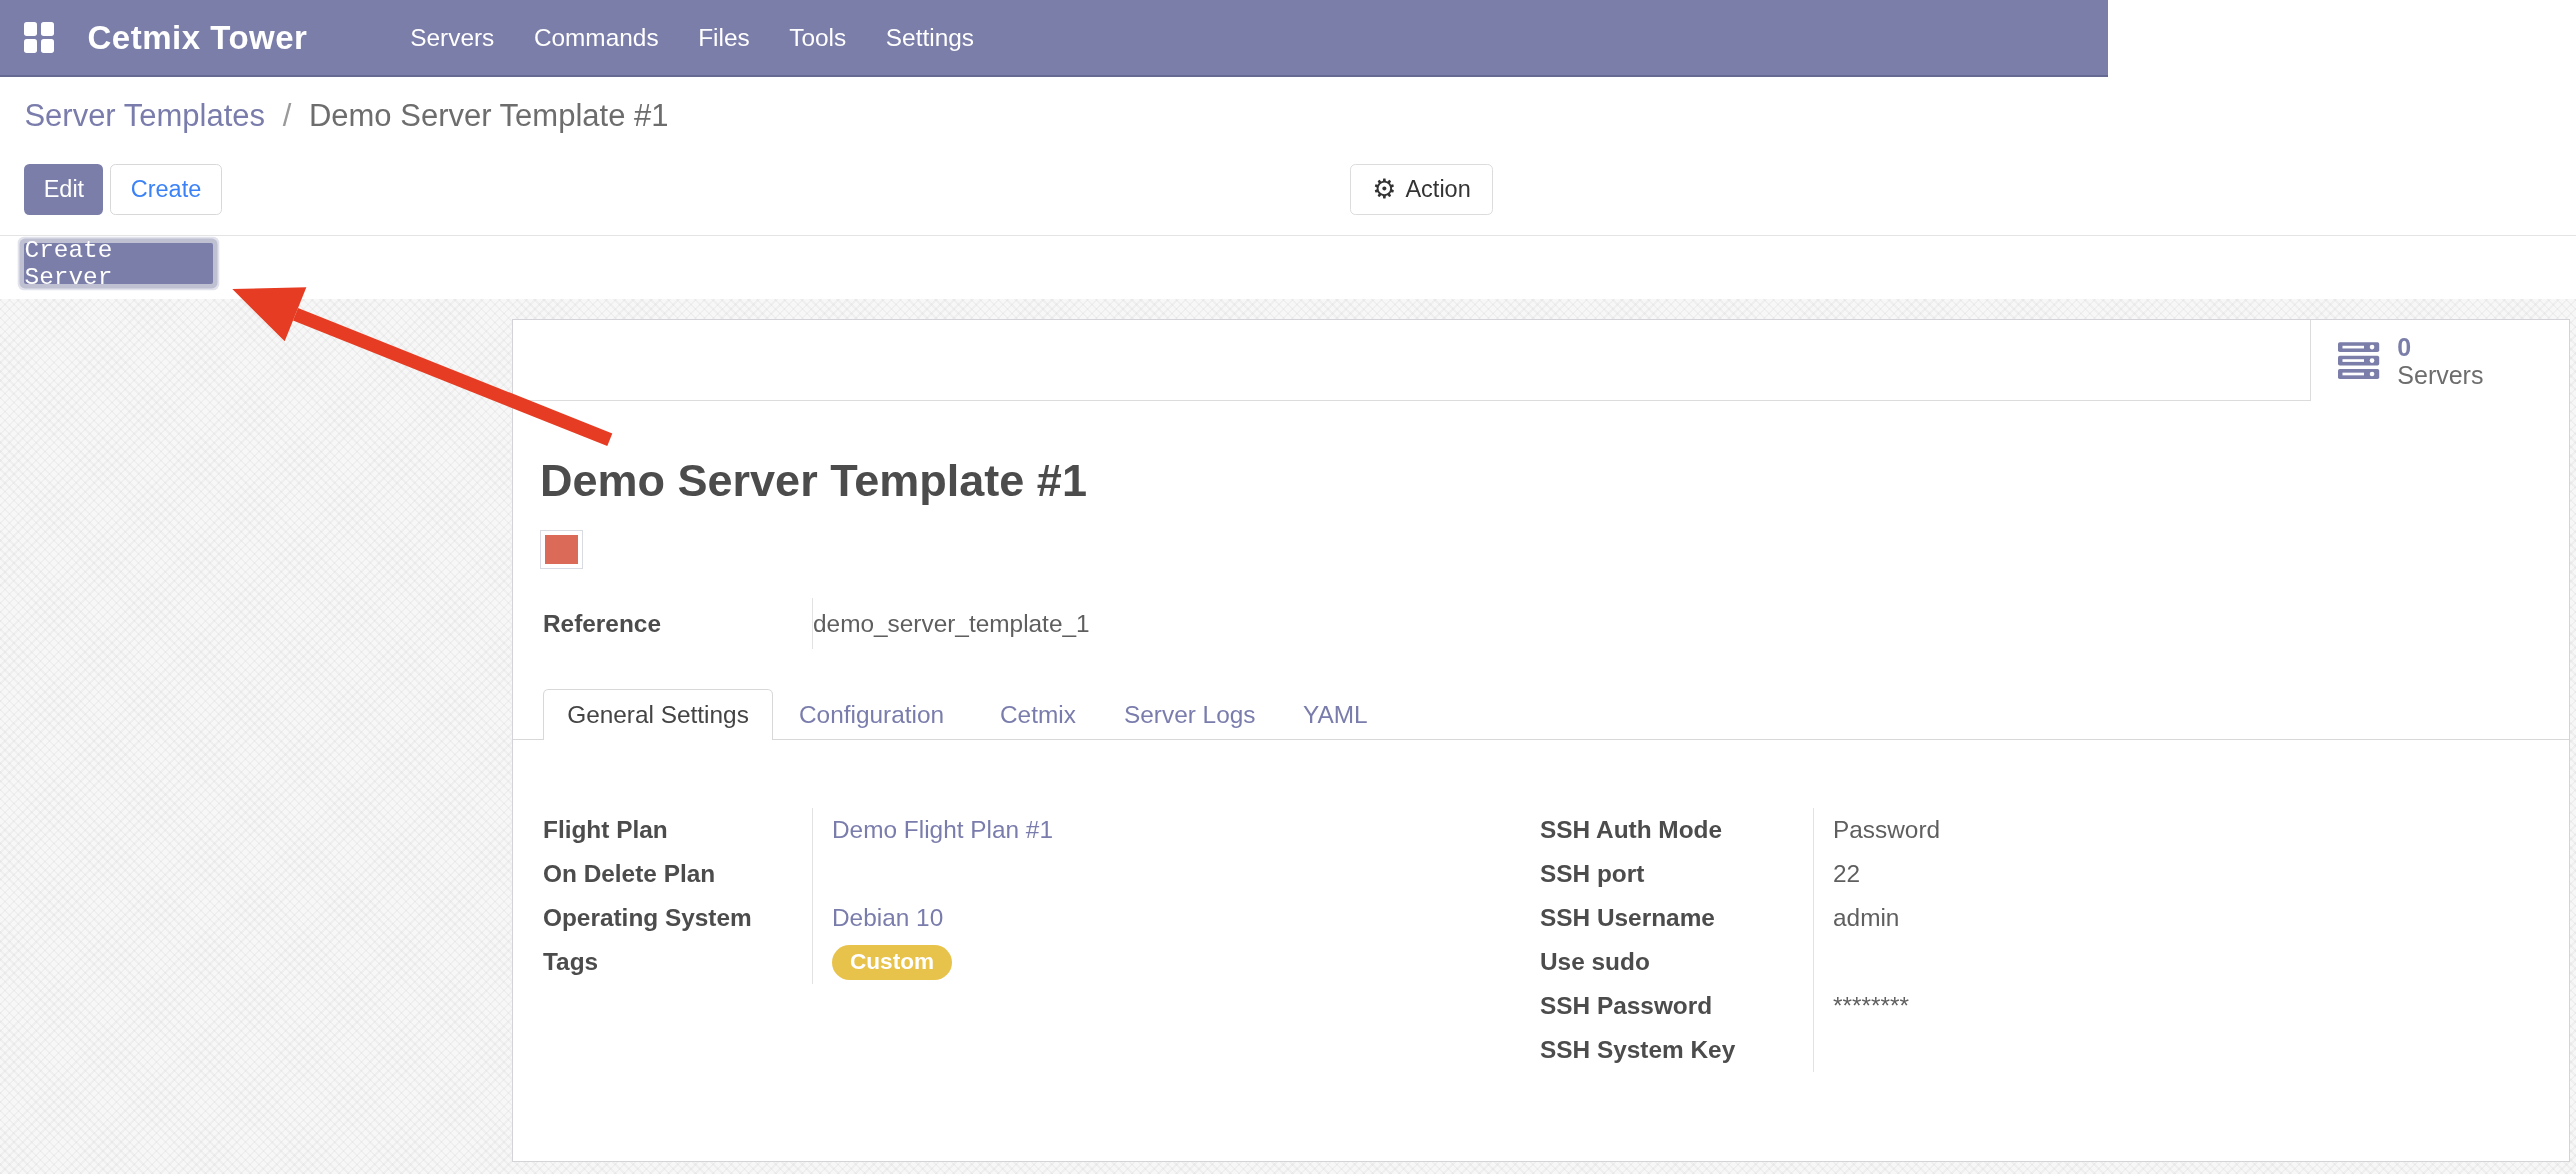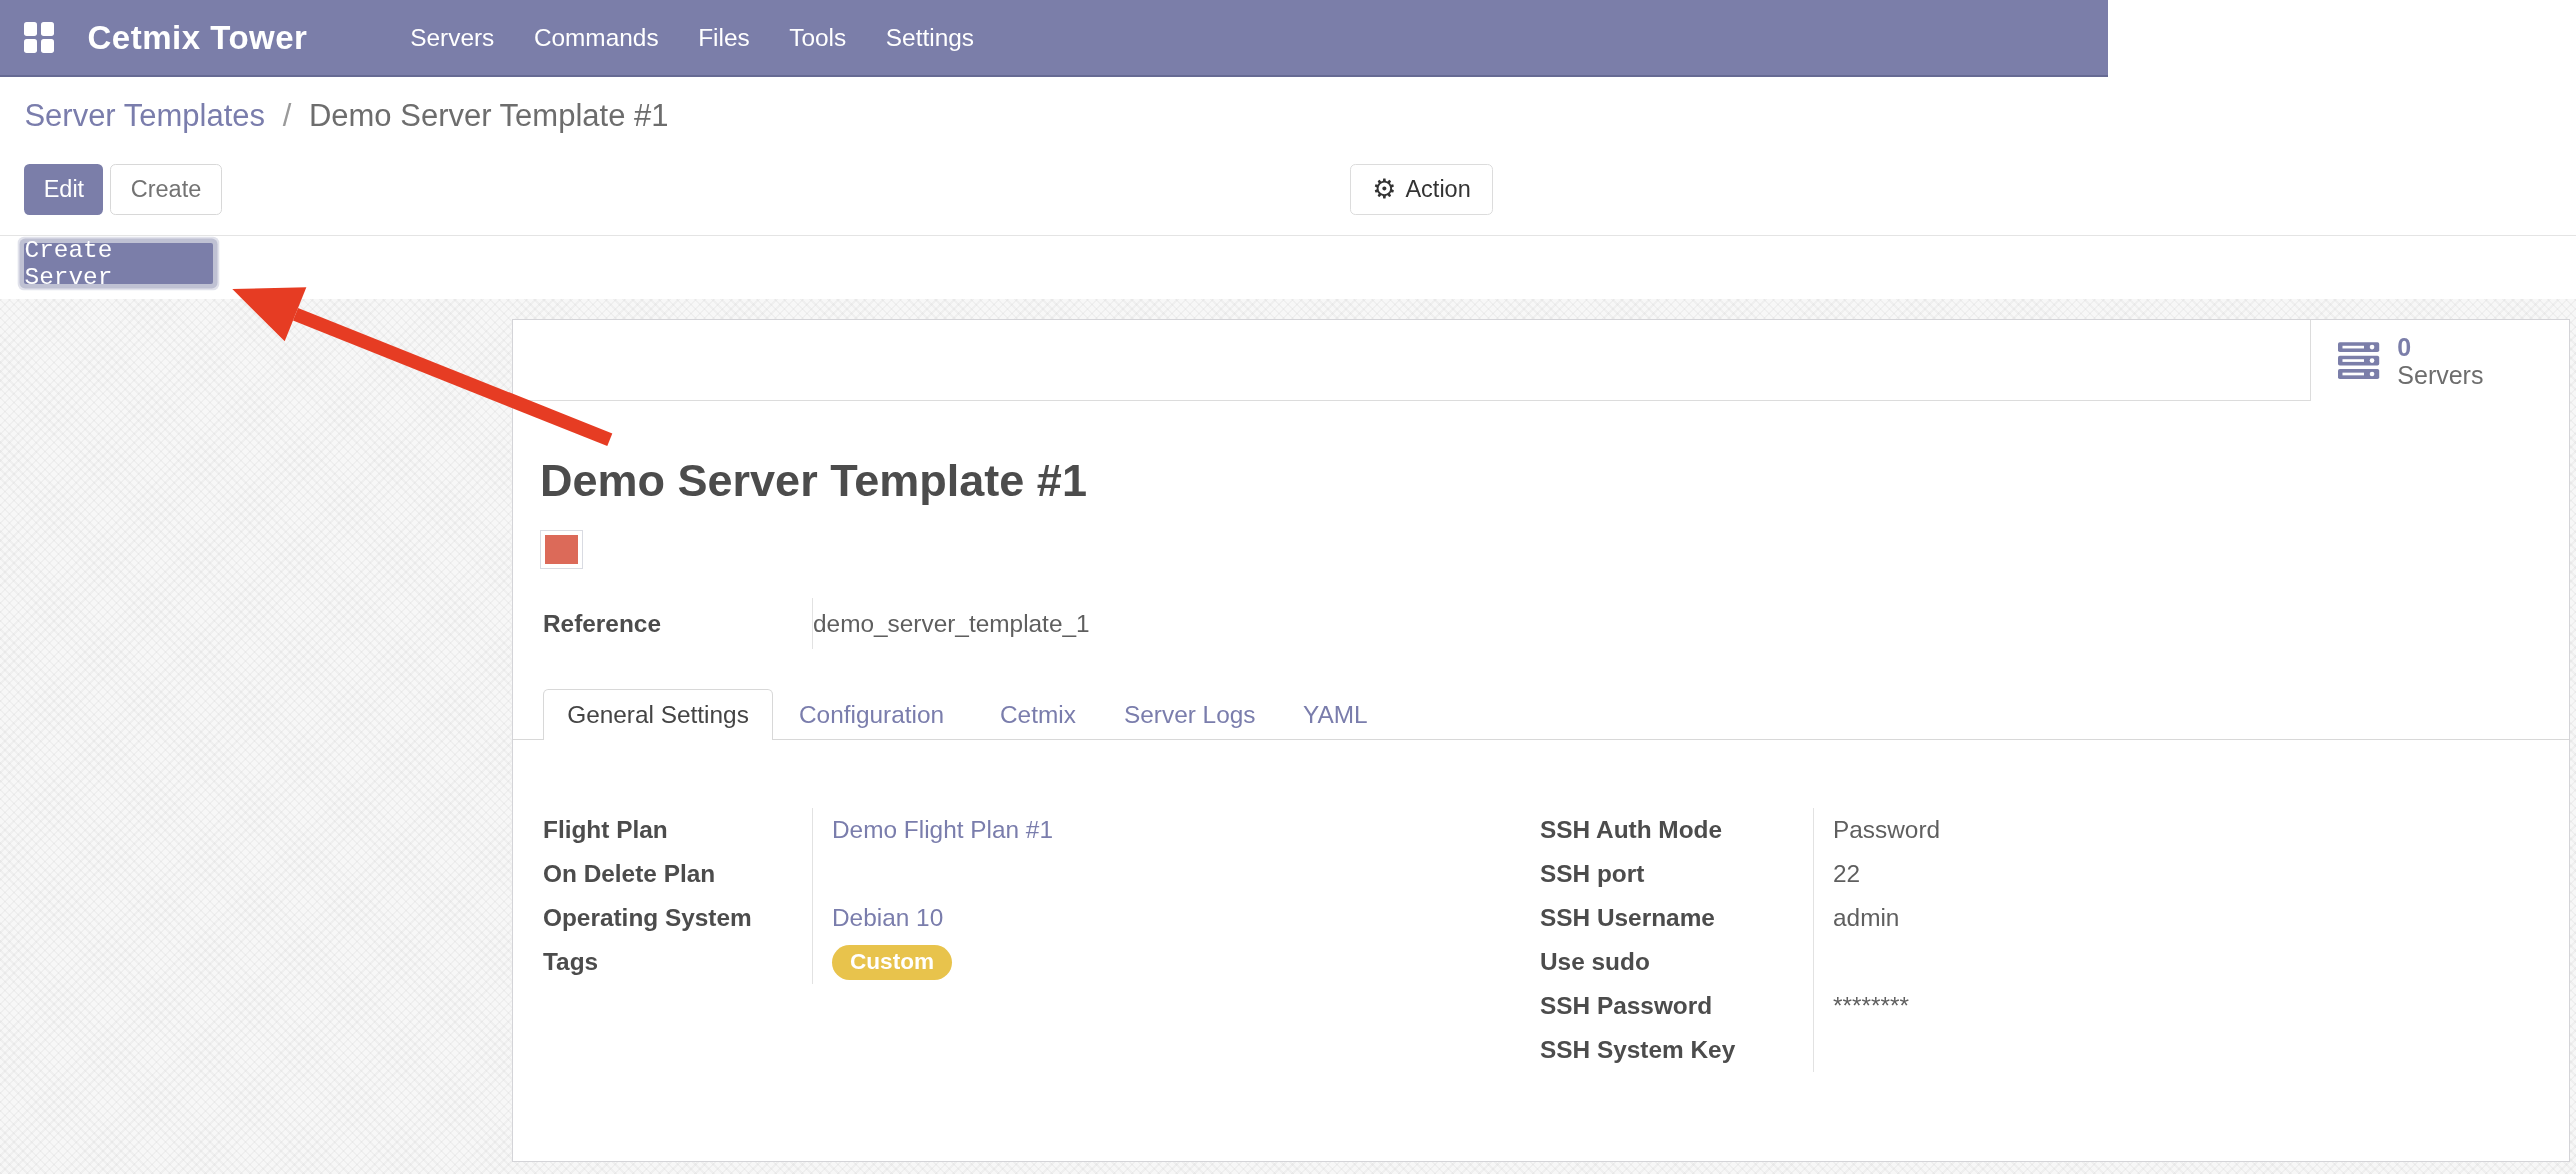--- a/index.html
+++ b/index.html
@@ -25,21 +25,21 @@
     background:#fff; border-bottom:1.8px solid #e4e4e4;
   }
   .breadcrumb { position:absolute; left:24.4px; top:21px; font-size:31px; color:#6d6d6d; }
   .breadcrumb .parent { color:#7a7dac; cursor:pointer; }
   .breadcrumb .sep { color:#9a9a9a; margin:0 9px; }
   .btn { display:inline-flex; align-items:center; justify-content:center;
     font-size:23.5px; border-radius:5.4px; cursor:pointer; border:0.9px solid transparent; }
   .btn-edit { position:absolute; left:24.4px; top:87px; width:79px; height:51px;
     background:#7b7ea9; color:#fff; }
   .btn-create { position:absolute; left:110px; top:87px; width:112px; height:51px;
-    background:#fff; color:#737373; border-color:#d8d8d8; }
+    background:#fff; color:#3b82f6; border-color:#d8d8d8; }
   .btn-action { position:absolute; left:1350px; top:87px; width:143px; height:51px;
     background:#fff; color:#333; border-color:#dcdcdc; gap:9px; }
   .gear { font-size:27px; line-height:1; }
 
   
   .cs-strip { position:absolute; left:0; top:236px; width:2576px; height:63px; background:#fff; }
   .btn-create-server {
     position:absolute; left:23.5px; top:7.2px; width:189px; height:41px;
     background:#7b7ea9; color:#fff; font-size:24.4px; border-radius:2px;
     box-shadow:0 0 0 4.5px rgba(140,144,176,.40), 0 0 0 6.3px rgba(170,173,198,.35);

